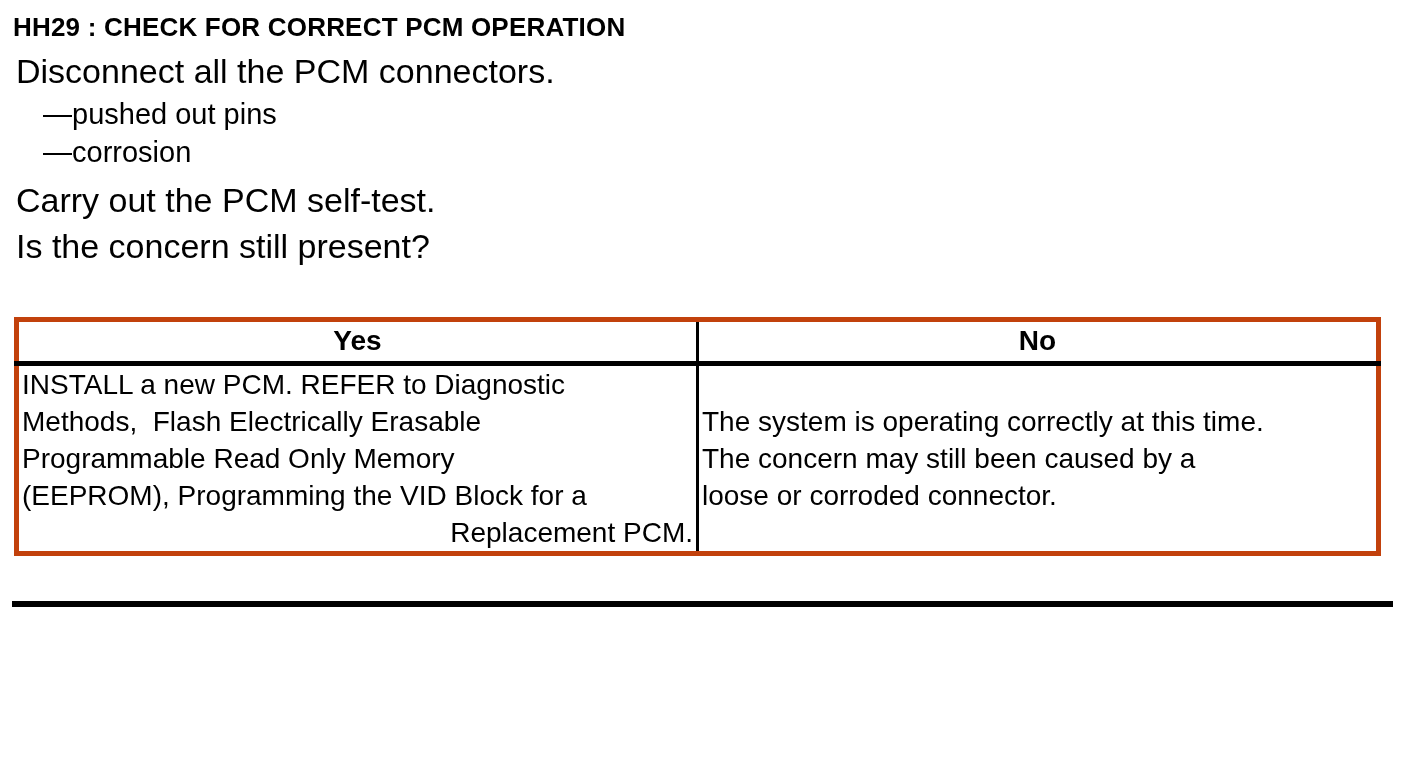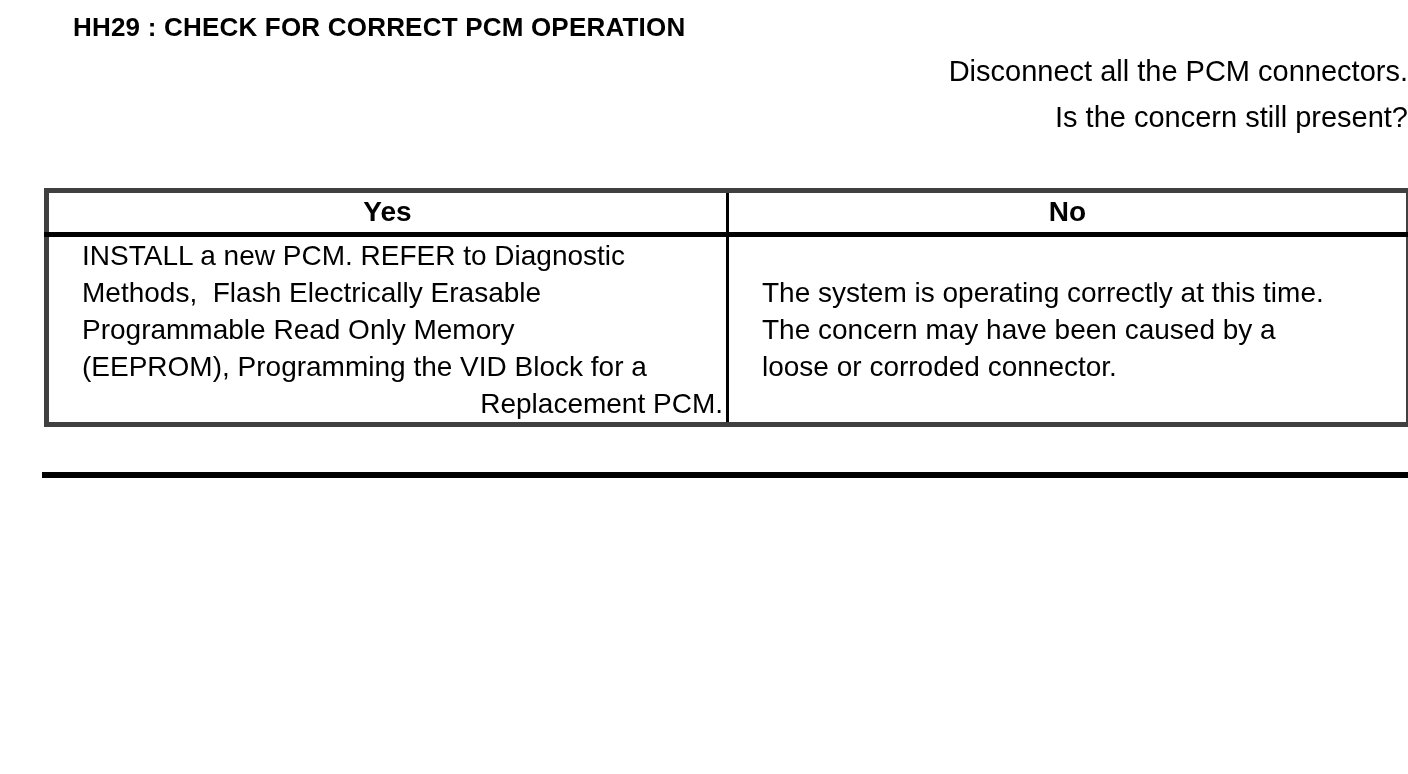--- a/index.html
+++ b/index.html
@@ -1,15 +1,15 @@
 <!DOCTYPE html>
 <html><head>
 <meta charset="utf-8">
 <style>
-  * { box-sizing: border-box; padding-left: 30px; }
+  * { box-sizing: border-box; }
   html, body {
     margin: 0;
     padding: 0;
     background: #ffffff;
   }
   .page {
     position: relative;
     width: 1408px;
     height: 774px;
     background: #ffffff;
@@ -19,42 +19,41 @@
     overflow: hidden;
   }
   .heading {
     margin: 0 0 0 13px;
     font-size: 26px;
     line-height: 30px;
     font-weight: bold;
     letter-spacing: 0.2px;
   }
   .step {
-    margin: 13px 0 0 8px;
-    font-size: 29px;
+    margin: 13px 0 0 16px;
+    font-size: 34px;
     line-height: 33px;
     font-weight: normal;
-    text-align: right;
   }
   .step.gap14 { margin-top: 14px; }
   .sub-list {
     margin: 7px 0 0 4px;
     padding-left: 39px;
     font-size: 29px;
     line-height: 38px;
   }
   .question {
     font-weight: normal;
   }
   table.decision {
     border-collapse: collapse;
     table-layout: fixed;
     margin: 54px 0 0 14px;
     width: 1367px;
-    border: 5px solid #404040;
+    border: 5px solid #c2410c;
   }
   table.decision th {
     width: 50%;
     border: 3px solid #000000;
     border-bottom: 5px solid #000000;
     font-size: 28px;
     font-weight: bold;
     text-align: center;
     padding: 3px 0 4px 0;
     height: 40px;
@@ -86,22 +85,27 @@
 </head>
 <body>
 
 <div class="page">
 
   <h1 class="heading">HH29 : CHECK FOR CORRECT PCM OPERATION</h1>
 
   <p class="step">Disconnect all the PCM connectors.</p>
 
 
+  <div class="sub-list">
+    <div class="sub-item">—pushed out pins</div>
+    <div class="sub-item">—corrosion</div>
+  </div>
 
 
+  <p class="step">Carry out the PCM self-test.</p>
 
 
   <p class="step question">Is the concern still present?</p>
 
   <table class="decision">
     <thead>
       <tr>
         <th>Yes</th>
         <th>No</th>
       </tr>
@@ -110,21 +114,21 @@
       <tr>
         <td class="yes-cell">
           <div class="cell-body">INSTALL a new PCM. REFER to Diagnostic
 Methods,  Flash Electrically Erasable
 Programmable Read Only Memory
 (EEPROM), Programming the VID Block for a</div>
           <div class="cell-center-line">Replacement PCM.</div>
         </td>
         <td class="no-cell">
           <div class="cell-body">The system is operating correctly at this time.
-The concern may have been caused by a
+The concern may still been caused by a
 loose or corroded connector.</div>
         </td>
       </tr>
     </tbody>
   </table>
 
   <div class="bottom-rule"></div>
 
 </div>
 

